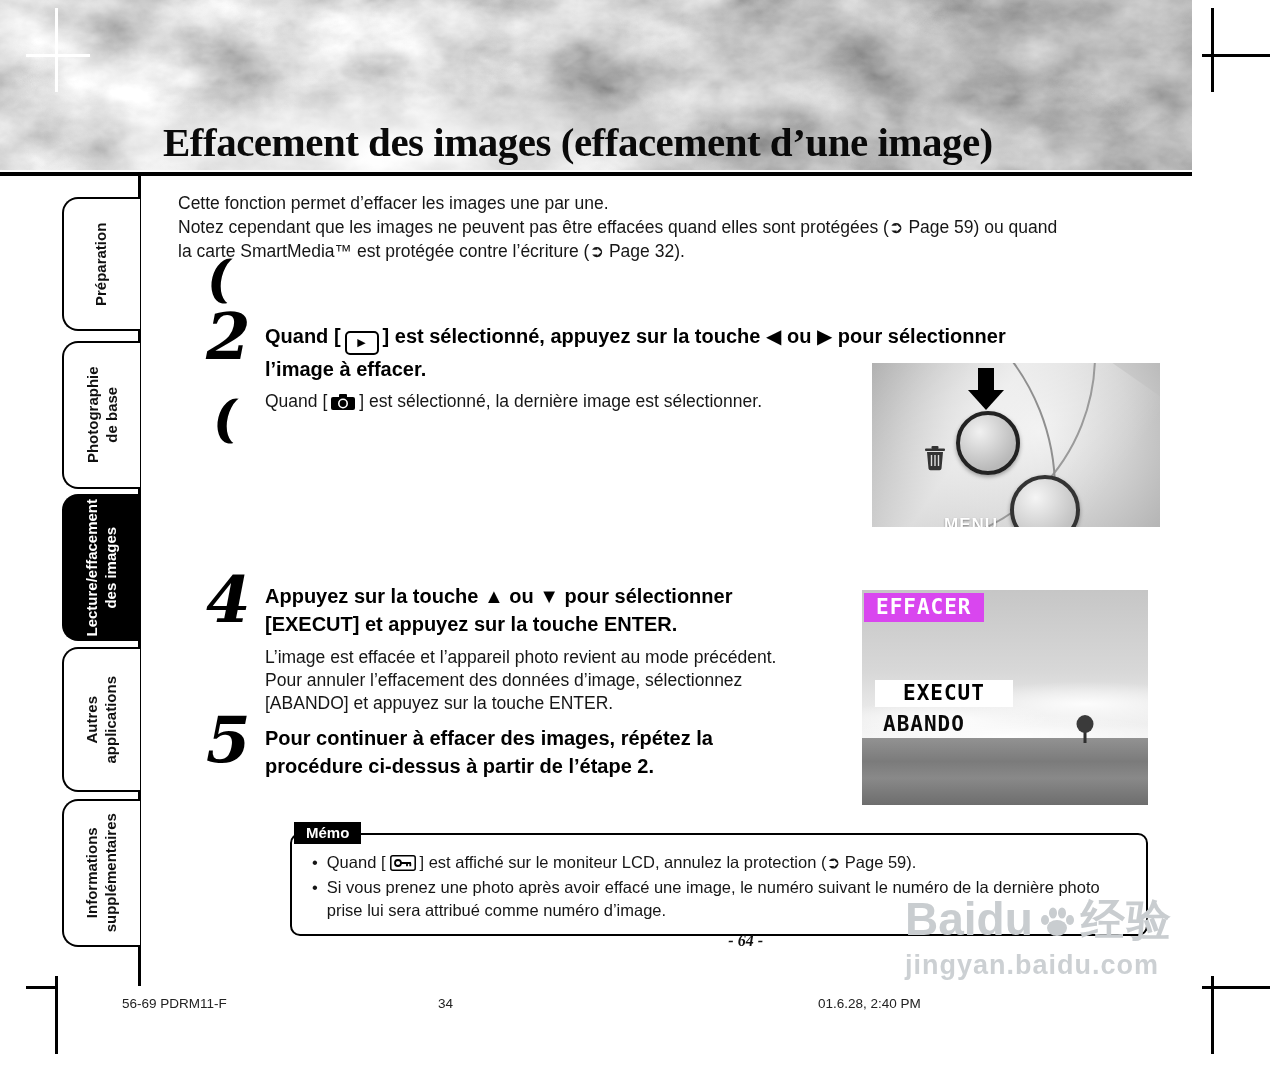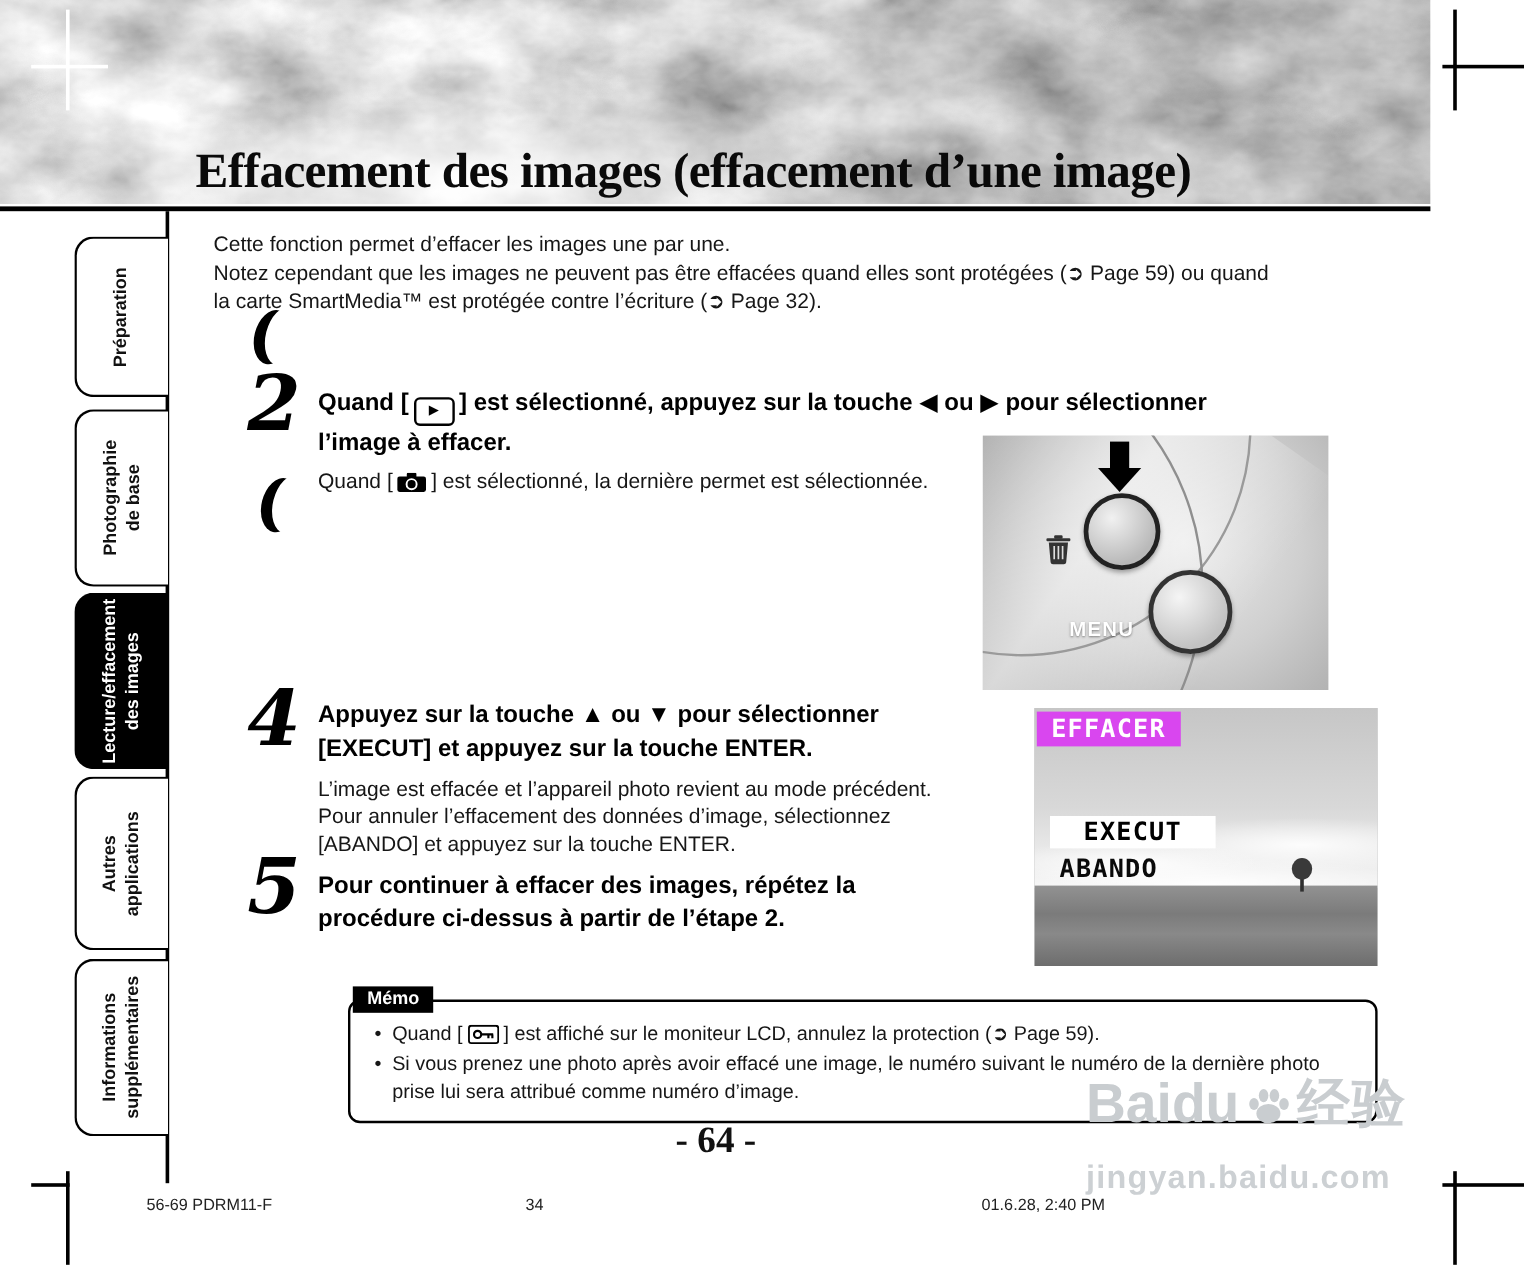--- a/index.html
+++ b/index.html
@@ -67,21 +67,21 @@
   .step-body{font-size:17.5px;margin-top:8px;line-height:1.32;color:#161616;}
   .step-body div{white-space:nowrap;}
 
   
   .icon-box{display:inline-flex;align-items:center;justify-content:center;width:30px;height:20px;
             border:2px solid #000;border-radius:5px;vertical-align:-3px;margin:0 4px;
             font-size:11px;line-height:1;background:#fff;color:#000;}
   .inline-svg{vertical-align:-3px;margin:0 4px;}
 
   
-  .campad{position:absolute;left:819px;top:363px;width:288px;height:212px;overflow:hidden;
+  .campad{position:absolute;left:872px;top:363px;width:288px;height:164px;overflow:hidden;
           background:radial-gradient(circle at 58% 42%, #ececec, #cfcfcf 48%, #b6b6b6 78%, #a8a8a8);}
   .campad .band{position:absolute;left:-50px;top:-70px;width:280px;height:320px;transform:rotate(35deg);
           background:linear-gradient(90deg, rgba(255,255,255,0), rgba(255,255,255,.55), rgba(255,255,255,0));}
   .campad .arc1{position:absolute;left:-160px;top:-200px;width:380px;height:380px;border-radius:50%;
           border:2px solid #9a9a9a;}
   .campad .arc2{position:absolute;left:-250px;top:-90px;width:430px;height:430px;border-radius:50%;
           border:2px solid #8f8f8f;}
   .dn-arrow{position:absolute;left:96px;top:5px;width:36px;}
   .dn-arrow .shaft{width:16px;height:22px;background:#000;margin:0 auto;}
   .dn-arrow .head{width:0;height:0;border-left:18px solid transparent;border-right:18px solid transparent;
@@ -114,30 +114,30 @@
   
   .memo{position:absolute;left:290px;top:833px;width:858px;min-height:92px;border:2.5px solid #000;
         border-radius:10px;box-sizing:border-box;padding:16px 18px 10px 20px;background:#fff;}
   .memo-label{position:absolute;left:2px;top:-13px;background:#000;color:#fff;font-size:15px;
               font-weight:bold;padding:2px 12px 3px;}
   .memo-item{display:flex;gap:9px;font-size:16.5px;line-height:1.35;color:#161616;margin-bottom:3px;}
   .memo-item .bullet{flex:0 0 auto;}
   .memo-item .content{flex:1 1 auto;}
 
   
-  .pgnum{position:absolute;left:563px;top:932px;width:200px;text-align:left;
-         font-family:"Liberation Serif","DejaVu Serif",serif;font-weight:bold;font-size:31px;}
+  .pgnum{position:absolute;left:563px;top:932px;width:200px;text-align:right;
+         font-family:"Liberation Serif","DejaVu Serif",serif;font-style:italic;font-weight:bold;font-size:16px;}
   .foot{position:absolute;top:996px;font-size:13.5px;color:#222;}
   .f1{left:122px;}.f2{left:438px;}.f3{left:818px;}
 
   
   .wm{position:absolute;left:905px;top:896px;z-index:6;color:#c9cdd0;}
   .wm-row1{display:flex;align-items:flex-end;gap:4px;font-size:46px;font-weight:bold;line-height:1;}
   .wm-cn{font-size:44px;letter-spacing:2px;}
-  .wm-url{font-size:27px;font-weight:bold;letter-spacing:1px;margin-top:24px;color:#ccd0d3;}
+  .wm-url{font-size:27px;font-weight:bold;letter-spacing:1px;margin-top:8px;color:#ccd0d3;}
 </style>
 </head>
 <body>
 
 <div class="page">
 
   <div class="banner">
     <svg width="1192" height="170">
       <defs>
         <filter id="marbleF" x="0" y="0" width="100%" height="100%">
@@ -208,21 +208,21 @@
       <span>Quand [</span><span class="icon-box">
           <span>▶</span>
         </span><span>] est sélectionné, appuyez sur la touche ◀ ou ▶ pour sélectionner</span>
       <span class="block">l’image à effacer.</span>
     </div>
     <div class="step-note">
       <span>Quand [</span><svg class="inline-svg" width="24" height="16" viewBox="0 0 24 16">
           <rect x="0" y="3" width="24" height="13" rx="2" fill="#000"></rect>
           <rect x="8" y="0" width="8" height="5" rx="1" fill="#000"></rect>
           <circle cx="12" cy="9.5" r="4.2" fill="#000" stroke="#fff" stroke-width="1.6"></circle>
-        </svg><span>] est sélectionné, la dernière permet est sélectionnée.</span>
+        </svg><span>] est sélectionné, la dernière image est sélectionner.</span>
     </div>
   </div>
 
   <div class="campad">
     <div class="band"></div>
     <div class="arc1"></div>
     <div class="arc2"></div>
     <div class="dn-arrow">
       <div class="shaft"></div>
         <div class="head"></div>

